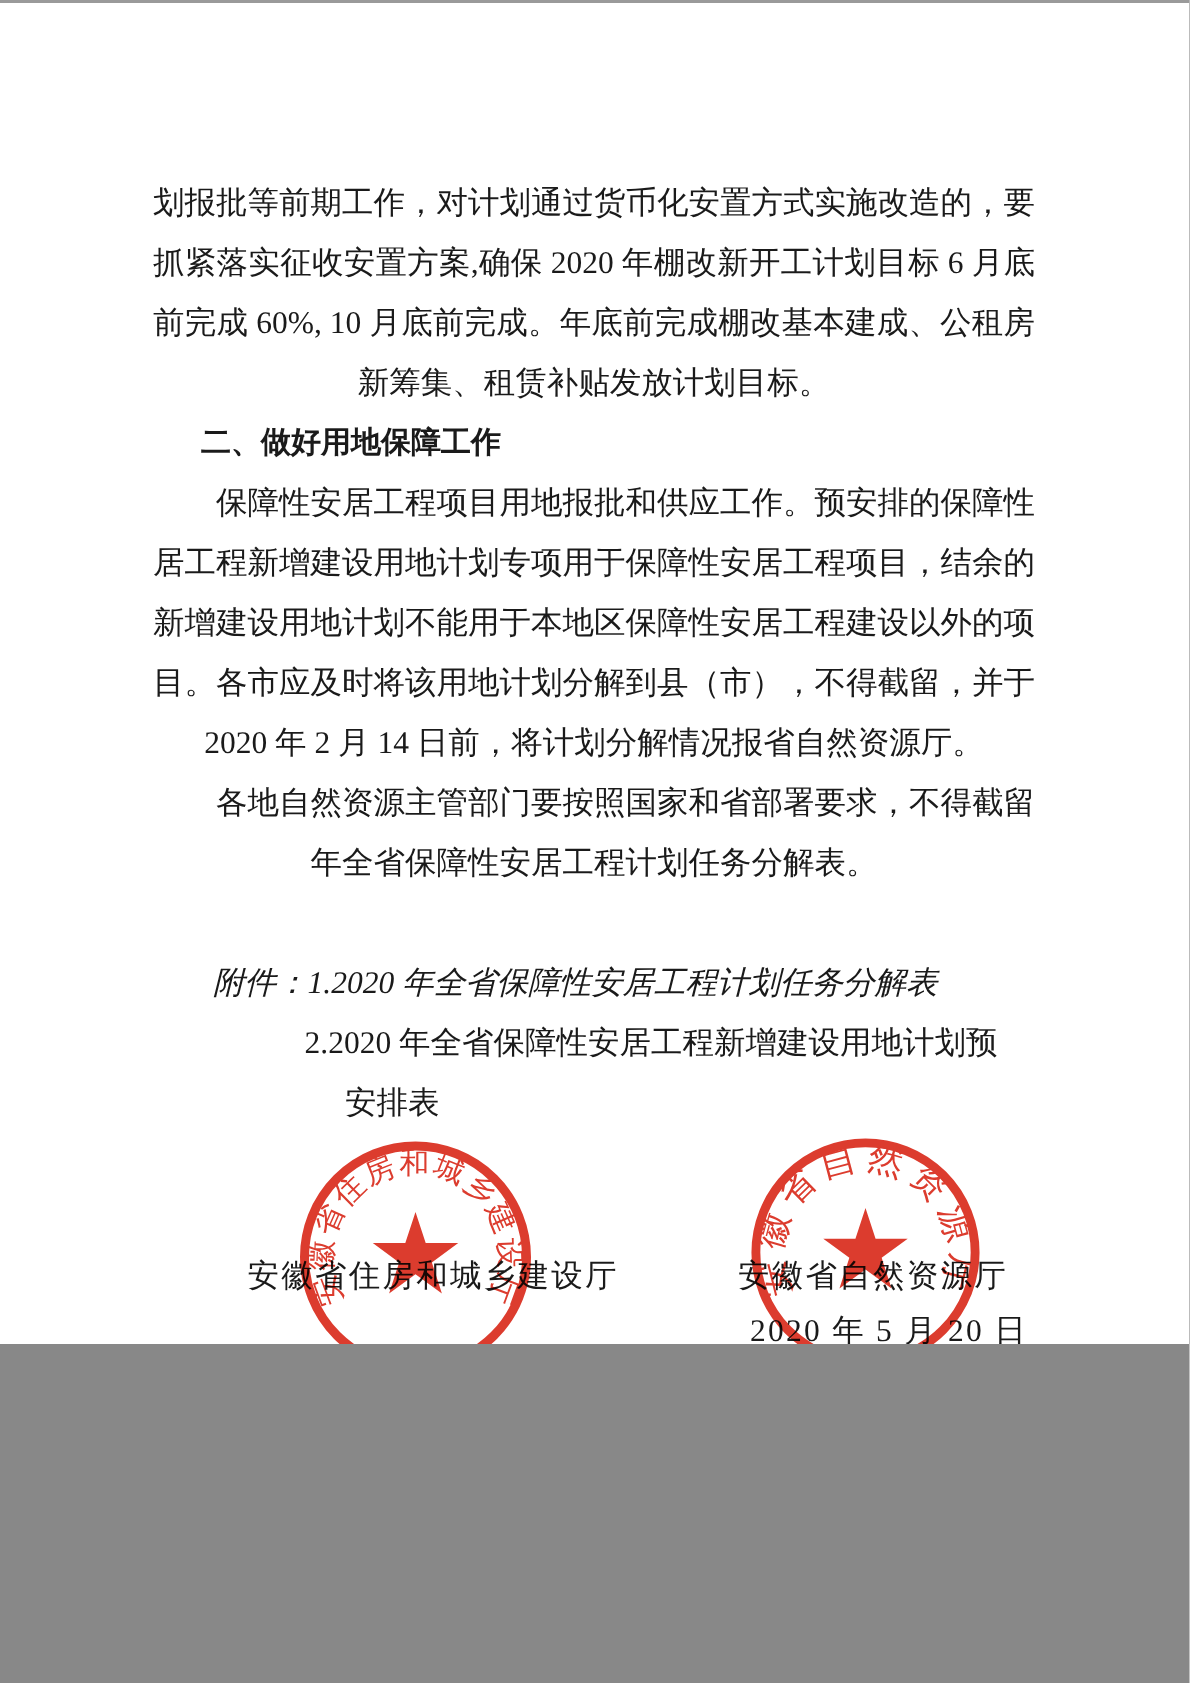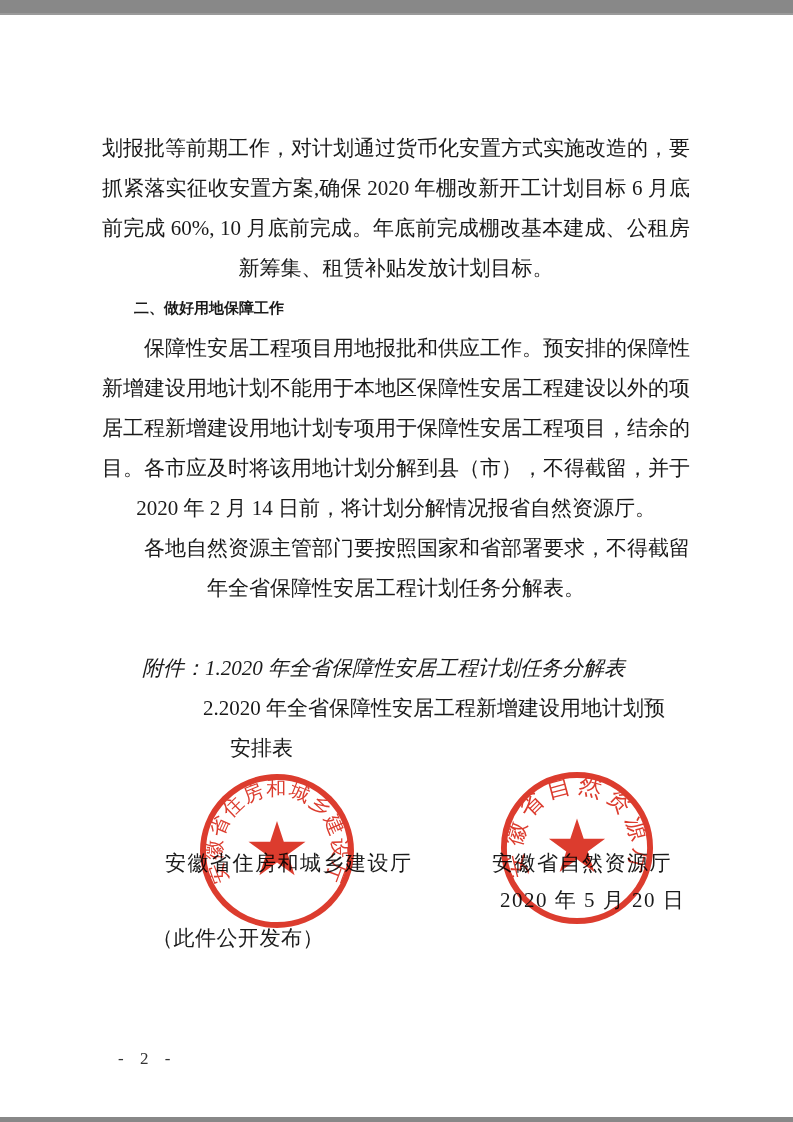--- a/index.html
+++ b/index.html
@@ -1,21 +1,21 @@
 <!DOCTYPE html>
 <html><head>
 <meta charset="utf-8">
 <style>
   * { margin: 0; padding: 0; box-sizing: border-box; }
   html, body { background: #888; }
   .page {
     position: relative;
     width: 793px;
-    height: 1104px;
-    margin: 13px auto;
+    height: 896px;
+    margin: 0 auto;
     background: #ffffff;
     overflow: hidden;
     font-family: "Liberation Serif", "DejaVu Serif", serif;
     color: #1a1a1a;
   }
   .scan-edge {
     position: absolute; top: 0; left: 0; width: 100%; height: 2px;
     background: #9a9a9a;
   }
   .textcol {
@@ -26,21 +26,21 @@
     height: 40px;
     line-height: 40px;
     font-size: 21px;
     white-space: nowrap;
     overflow: visible;
   }
   .para .line { text-align: justify; text-align-last: justify; white-space: normal; overflow: hidden; }
   .para .line:last-child { text-align: center; text-align-last: auto; }
   .indent { text-indent: 42px; }
   .heading {
-    height: 40px; line-height: 40px; font-size: 15px;
+    height: 40px; line-height: 40px; font-size: 20px;
     font-family: "Liberation Sans", "DejaVu Sans", sans-serif;
     font-weight: 700;
     margin-left: 32px;
   }
   .attachment { margin-top: 40px; }
   .attachment .line { height: 40px; line-height: 40px; }
   .att-1 { margin-left: 40px; font-style: italic; }
   .att-2 { margin-left: 101px; }
   .att-3 { margin-left: 128px; }
 
@@ -78,22 +78,22 @@
       <div class="line">划报批等前期工作，对计划通过货币化安置方式实施改造的，要</div>
       <div class="line">抓紧落实征收安置方案,确保 2020 年棚改新开工计划目标 6 月底</div>
       <div class="line">前完成 60%, 10 月底前完成。年底前完成棚改基本建成、公租房</div>
       <div class="line">新筹集、租赁补贴发放计划目标。</div>
     </div>
 
     <div class="heading">二、做好用地保障工作</div>
 
     <div class="para">
       <div class="line indent">保障性安居工程项目用地报批和供应工作。预安排的保障性安</div>
+      <div class="line">居工程新增建设用地计划专项用于保障性安居工程项目，结余的</div>
       <div class="line">新增建设用地计划不能用于本地区保障性安居工程建设以外的项</div>
-      <div class="line">居工程新增建设用地计划专项用于保障性安居工程项目，结余的</div>
       <div class="line">目。各市应及时将该用地计划分解到县（市），不得截留，并于</div>
       <div class="line">2020 年 2 月 14 日前，将计划分解情况报省自然资源厅。</div>
     </div>
 
     <div class="para">
       <div class="line indent">各地自然资源主管部门要按照国家和省部署要求，不得截留</div>
       <div class="line">年全省保障性安居工程计划任务分解表。</div>
     </div>
 
     <div class="attachment">

